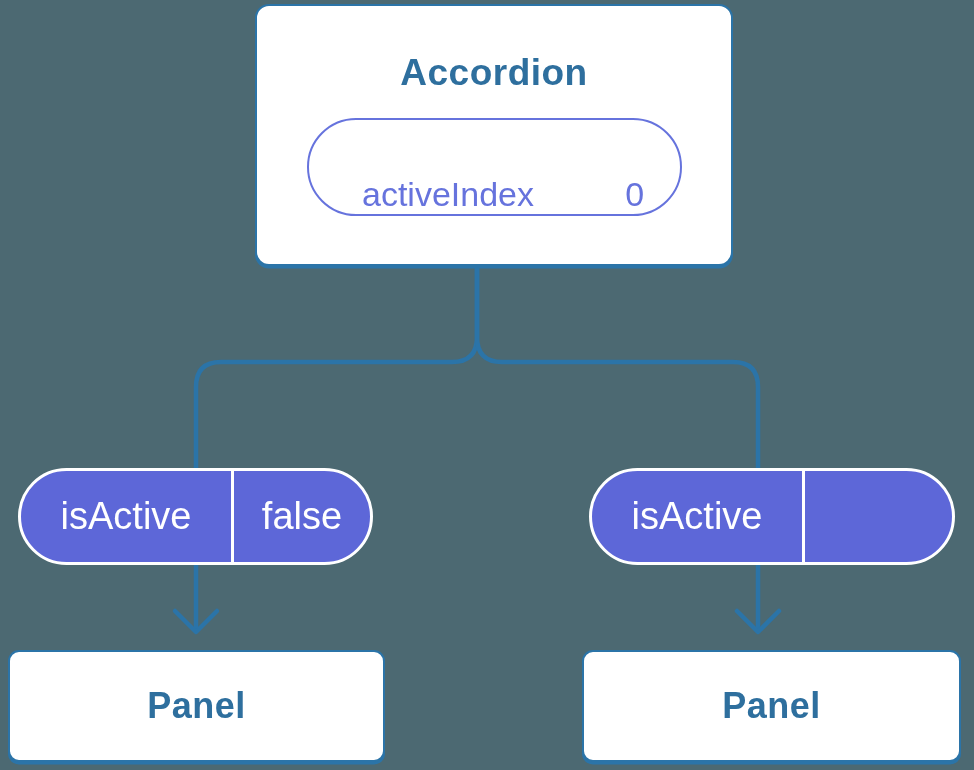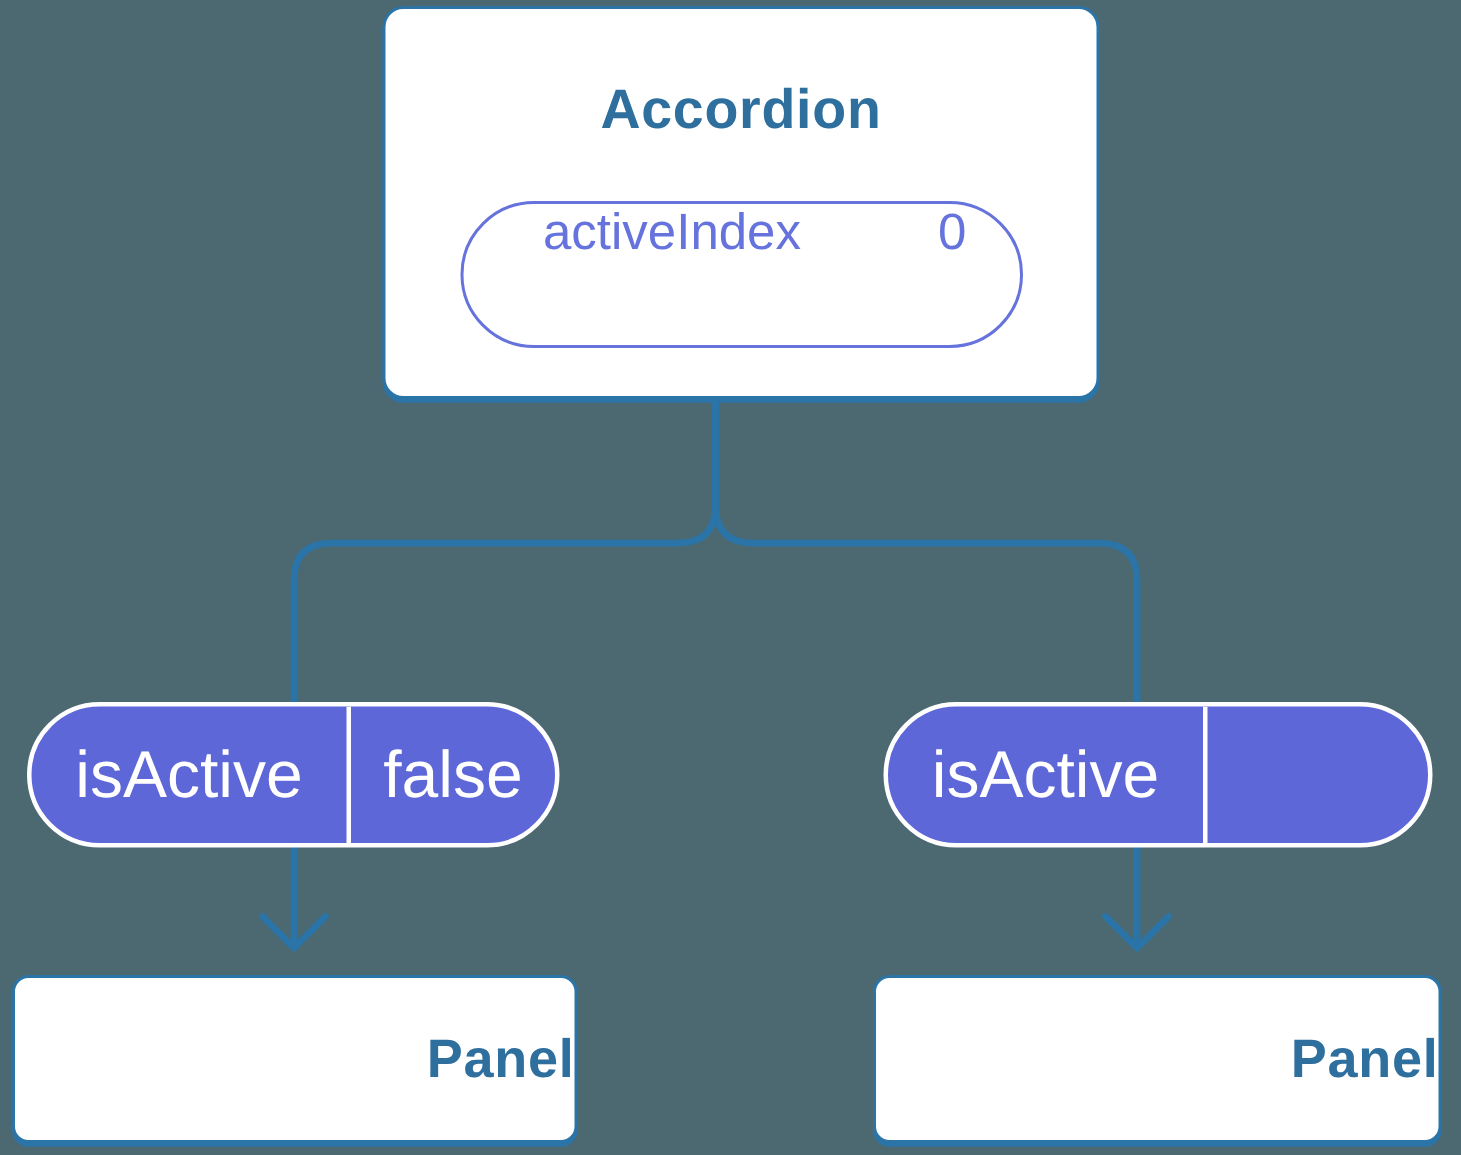--- a/index.html
+++ b/index.html
@@ -35,25 +35,25 @@
   }
   .accordion-box{
     left:255px;top:4px;width:478px;height:262px;
   }
   .node-title{
     color:var(--node-text);
     font-size:37px;font-weight:700;letter-spacing:0.5px;
     margin-top:46px;
   }
   .state-pill{
-    margin-top:40px;
+    margin-top:24px;
     width:375px;height:98px;
     border:2.5px solid var(--state-outline);
     border-radius:49px;
-    display:flex;align-items:flex-start;
+    display:flex;align-items:flex-end;
     background:var(--node-fill);
     overflow:hidden;
   }
   .state-pill .cell{
     display:flex;align-items:center;justify-content:center;
     color:var(--state-outline);
     font-size:34px;
   }
   .state-pill .cell.name{width:279px;}
   .state-pill .cell.value{flex:1;}
@@ -65,36 +65,36 @@
     height:97px;
     background:var(--pill-fill);
     border:3.5px solid #ffffff;
     border-radius:48.5px;
     display:flex;align-items:stretch;
     overflow:hidden;
   }
   .prop-pill .cell{
     display:flex;align-items:center;justify-content:center;
     color:var(--pill-text);
-    font-size:44px;
+    font-size:38px;
   }
   .prop-pill .cell.name{width:210px;}
   .prop-pill .cell.value{flex:1;}
   .prop-pill .divider{
     width:3px;background:#ffffff;
   }
   .prop-pill-left{left:18px;top:468px;width:355px;}
   .prop-pill-right{left:589px;top:468px;width:366px;}
   .panel-box{
     position:absolute;z-index:2;
     background:var(--node-fill);
     border:2.5px solid var(--line);
     border-radius:11px;
     box-shadow:0 2.5px 0 var(--line);
-    display:flex;align-items:center;justify-content:flex-end;
+    display:flex;align-items:center;justify-content:center;
   }
   .panel-left{left:8px;top:650px;width:377px;height:112px;}
   .panel-right{left:582px;top:650px;width:379px;height:112px;}
   .panel-title{
     color:var(--node-text);
     font-size:36px;font-weight:700;letter-spacing:0.5px;
   }
 </style>
 </head>
 <body>

